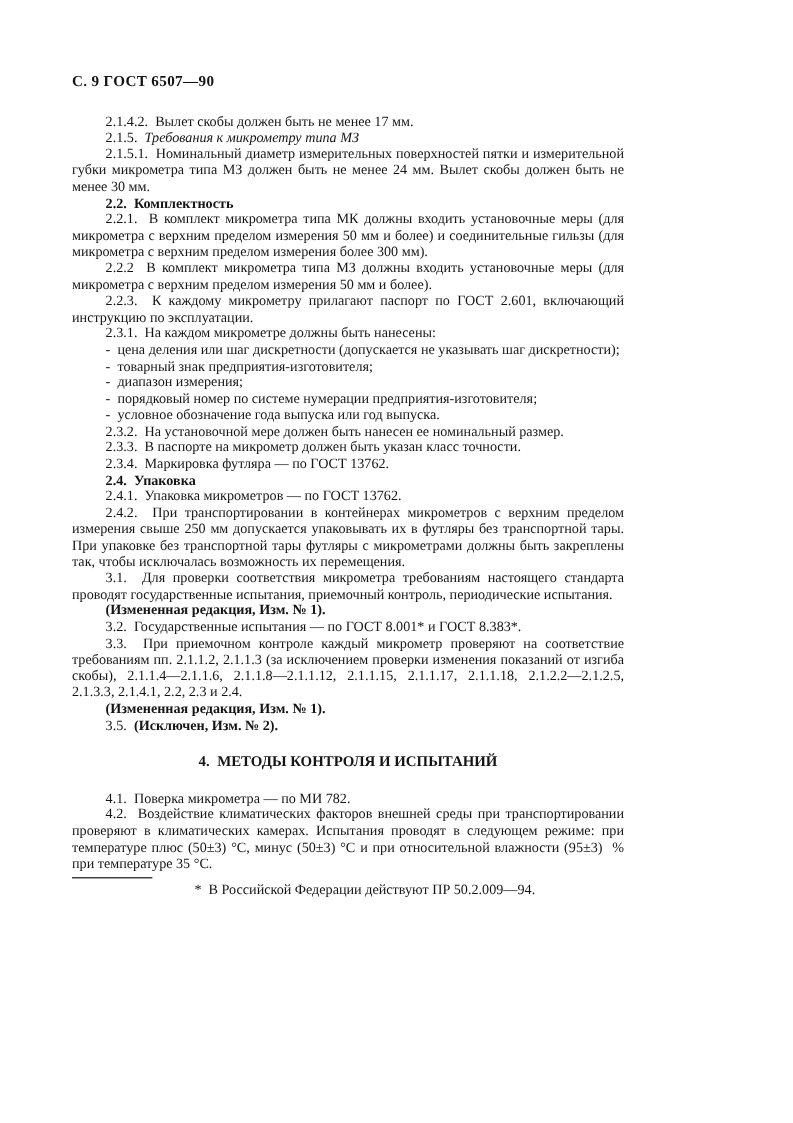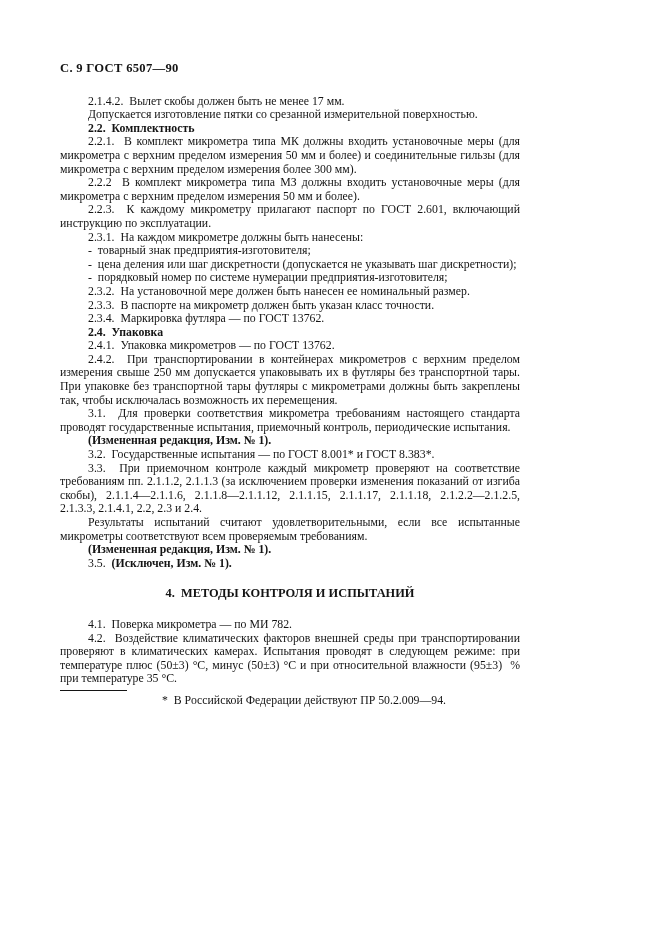--- a/index.html
+++ b/index.html
@@ -53,49 +53,51 @@
 </style>
 </head>
 <body>
 
 <div class="page">
 
   <p class="doc-header">С. 9 ГОСТ 6507—90</p>
 
   <p class="p">2.1.4.2.&nbsp; Вылет скобы должен быть не менее 17 мм.</p>
 
+  <p class="p"><span>2.1.5.&nbsp; </span><i>Требования к микрометру типа МЗ</i></p>
 
-  <p class="p">Допускается изготовление пятки со срезанной измерительной поверхностью.</p>
+  <p class="p">2.1.5.1.&nbsp; Номинальный диаметр измерительных поверхностей пятки и измерительной губки микрометра типа МЗ должен быть не менее 24 мм. Вылет скобы должен быть не менее 30 мм.</p>
 
   <p class="p bold">2.2.&nbsp; Комплектность</p>
   <p class="p">2.2.1.&nbsp; В комплект микрометра типа МК должны входить установочные меры (для микрометра с верхним пределом измерения 50 мм и более) и соединительные гильзы (для микрометра с верхним пределом измерения более 300 мм).</p>
   <p class="p">2.2.2&nbsp; В комплект микрометра типа МЗ должны входить установочные меры (для микрометра с верхним пределом измерения 50 мм и более).</p>
   <p class="p">2.2.3.&nbsp; К каждому микрометру прилагают паспорт по ГОСТ 2.601, включающий инструкцию по эксплуатации.</p>
 
   <p class="p">2.3.1.&nbsp; На каждом микрометре должны быть нанесены:</p>
+  <p class="p">-&nbsp; цена деления или шаг дискретности (допускается не указывать шаг дискретности);</p>
   <p class="p">-&nbsp; товарный знак предприятия-изготовителя;</p>
-  <p class="p">-&nbsp; цена деления или шаг дискретности (допускается не указывать шаг дискретности);</p>
+  <p class="p">-&nbsp; диапазон измерения;</p>
   <p class="p">-&nbsp; порядковый номер по системе нумерации предприятия-изготовителя;</p>
+  <p class="p">-&nbsp; условное обозначение года выпуска или год выпуска.</p>
   <p class="p">2.3.2.&nbsp; На установочной мере должен быть нанесен ее номинальный размер.</p>
   <p class="p">2.3.3.&nbsp; В паспорте на микрометр должен быть указан класс точности.</p>
   <p class="p">2.3.4.&nbsp; Маркировка футляра — по ГОСТ 13762.</p>
 
   <p class="p bold">2.4.&nbsp; Упаковка</p>
   <p class="p">2.4.1.&nbsp; Упаковка микрометров — по ГОСТ 13762.</p>
   <p class="p">2.4.2.&nbsp; При транспортировании в контейнерах микрометров с верхним пределом измерения свыше 250 мм допускается упаковывать их в футляры без транспортной тары. При упаковке без транспортной тары футляры с микрометрами должны быть закреплены так, чтобы исключалась возможность их перемещения.</p>
 
 
   <p class="p">3.1.&nbsp; Для проверки соответствия микрометра требованиям настоящего стандарта проводят государственные испытания, приемочный контроль, периодические испытания.</p>
   <p class="p bold">(Измененная редакция, Изм. № 1).</p>
   <p class="p">3.2.&nbsp; Государственные испытания — по ГОСТ 8.001* и ГОСТ 8.383*.</p>
   <p class="p">3.3.&nbsp; При приемочном контроле каждый микрометр проверяют на соответствие требованиям пп. 2.1.1.2, 2.1.1.3 (за исключением проверки изменения показаний от изгиба скобы), 2.1.1.4—2.1.1.6, 2.1.1.8—2.1.1.12, 2.1.1.15, 2.1.1.17, 2.1.1.18, 2.1.2.2—2.1.2.5, 2.1.3.3, 2.1.4.1, 2.2, 2.3 и 2.4.</p>
-  <p class="p">Результаты испытаний считают удовлетворительными, если все испытанные микрометры соответствуют всем проверяемым требованиям.</p>
   <p class="p bold">(Измененная редакция, Изм. № 1).</p>
 
-  <p class="p"><span>3.5.&nbsp; </span><span class="bold">(Исключен, Изм. № 1).</span></p>
+  <p class="p"><span>3.5.&nbsp; </span><span class="bold">(Исключен, Изм. № 2).</span></p>
 
   <p class="h-center h-before-4">4.&nbsp;&nbsp;МЕТОДЫ КОНТРОЛЯ И ИСПЫТАНИЙ</p>
 
   <p class="p">4.1.&nbsp; Поверка микрометра — по МИ 782.</p>
   <p class="p">4.2.&nbsp; Воздействие климатических факторов внешней среды при транспортировании проверяют в климатических камерах. Испытания проводят в следующем режиме: при температуре плюс (50±3) °С, минус (50±3) °С и при относительной влажности (95±3)&nbsp; % при температуре 35 °С.</p>
 
   <hr class="footnote-rule">
   <p class="footnote">*&nbsp; В Российской Федерации действуют ПР 50.2.009—94.</p>
 
 </div>

